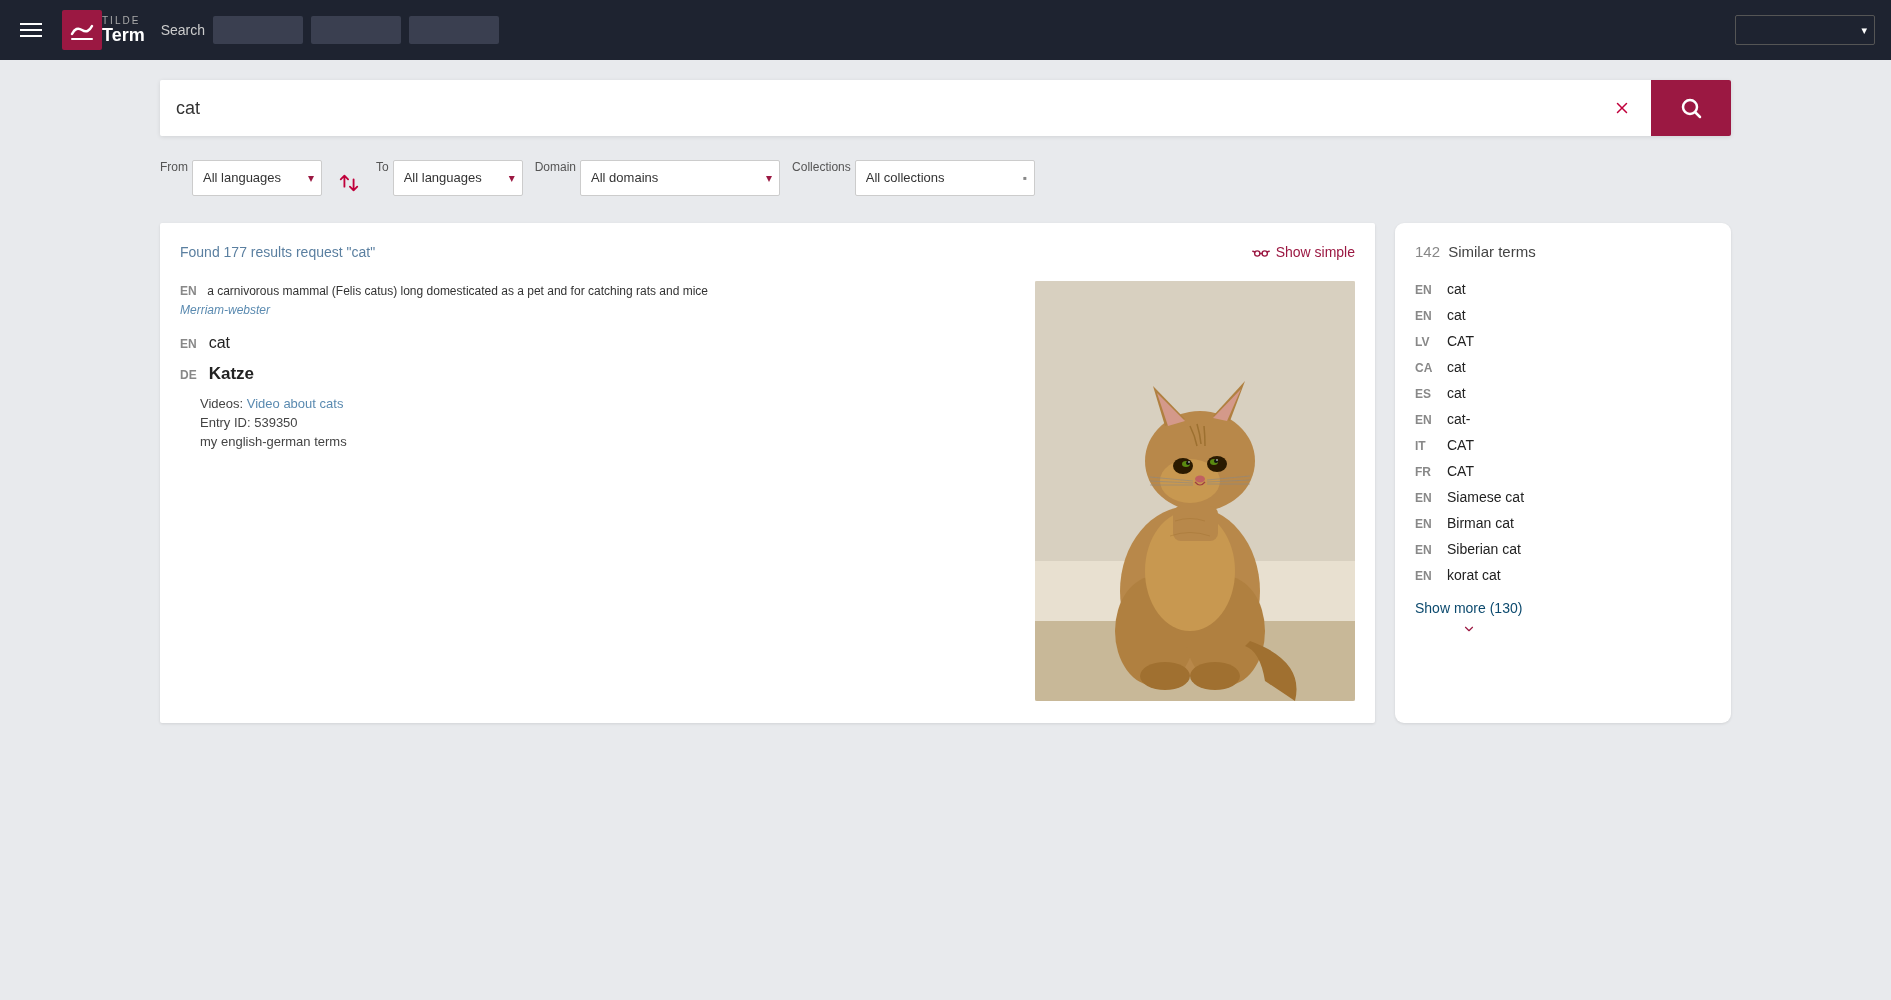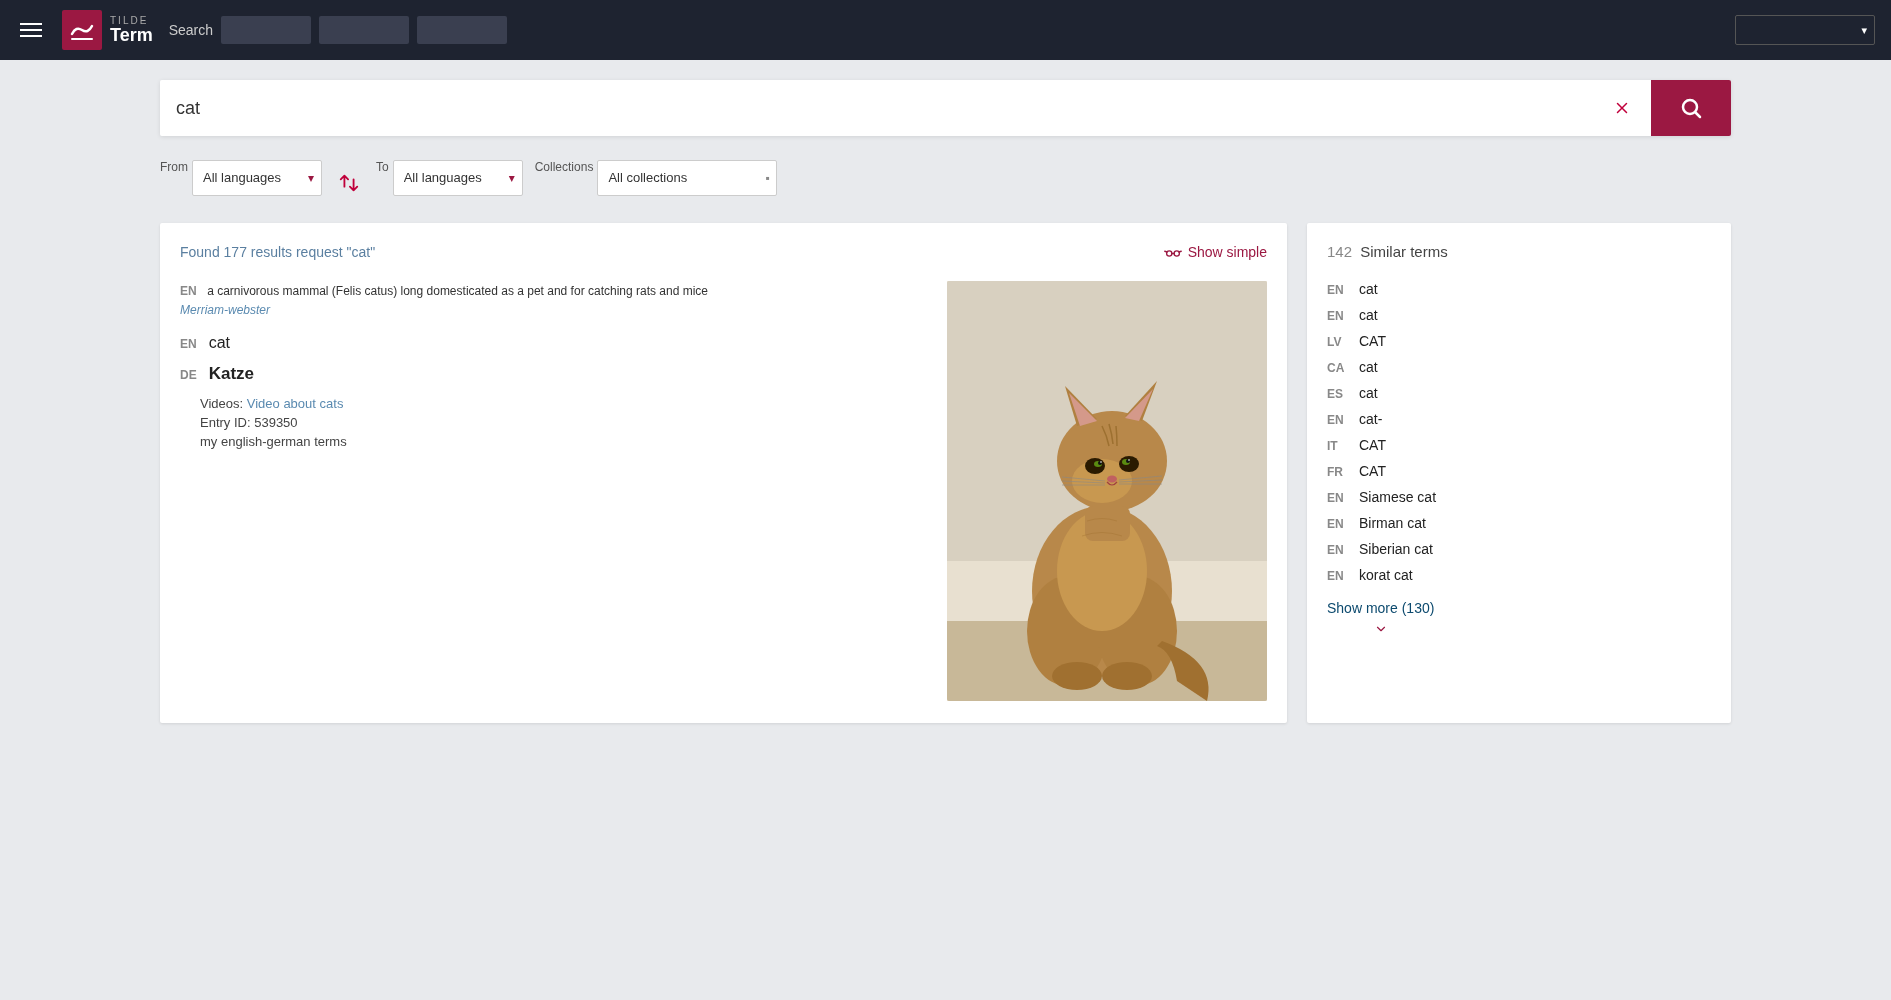--- a/index.html
+++ b/index.html
@@ -23,21 +23,21 @@
     }
     .header-menu-icon span {
       display: block;
       width: 22px;
       height: 2px;
       background: #fff;
     }
     .logo-container {
       display: flex;
       align-items: center;
-      gap: 8px;
+      gap: 0;
     }
     .logo-box {
       background: #9b1842;
       width: 40px;
       height: 40px;
       display: flex;
       align-items: center;
       justify-content: center;
       border-radius: 2px;
     }
@@ -297,23 +297,23 @@
     .cat-svg-wrapper {
       width: 320px;
       height: 420px;
       background: #d4c4a8;
       border-radius: 2px;
       overflow: hidden;
     }
 
     
     .similar-panel {
-      width: 424px;
+      width: 336px;
       background: #fff;
-      border-radius: 2px;
+      border-radius: 9px;
       box-shadow: 0 1px 3px rgba(0,0,0,0.1);
       padding: 20px;
       flex-shrink: 0;
     }
     .similar-title {
       font-size: 15px;
       color: #444;
       margin-bottom: 16px;
     }
     .similar-count {
@@ -445,20 +445,28 @@
     </div>
     <div class="filter-group">
       <label class="filter-label">To</label>
       <div class="select-wrapper">
         <select class="filter-select">
           <option>All languages</option>
         </select>
       </div>
     </div>
     <div class="filter-group">
+      <label class="filter-label">Domain</label>
+      <div class="select-wrapper">
+        <select class="filter-select filter-select-domain">
+          <option>All domains</option>
+        </select>
+      </div>
+    </div>
+    <div class="filter-group">
       <label class="filter-label">Collections</label>
       <div style="position:relative;display:inline-block;">
         <select class="filter-select filter-select-collections">
           <option>All collections</option>
         </select>
         <span style="position:absolute;right:8px;top:50%;transform:translateY(-50%);pointer-events:none;color:#888;font-size:12px;">▪</span>
       </div>
     </div>
   </div>
 

